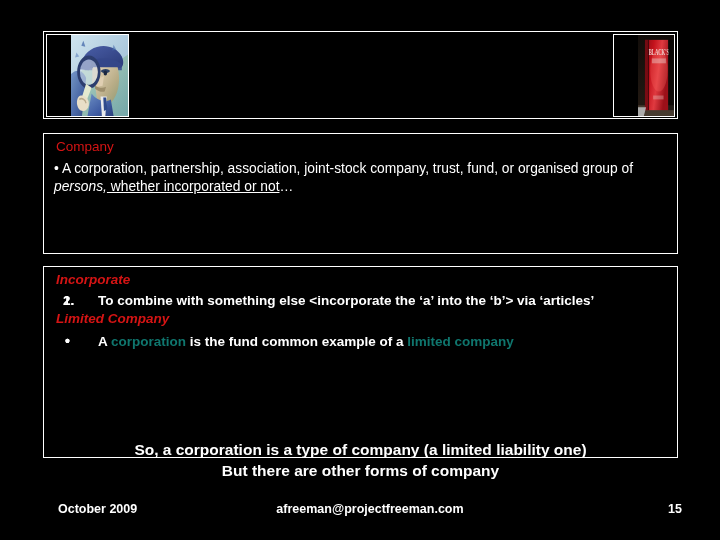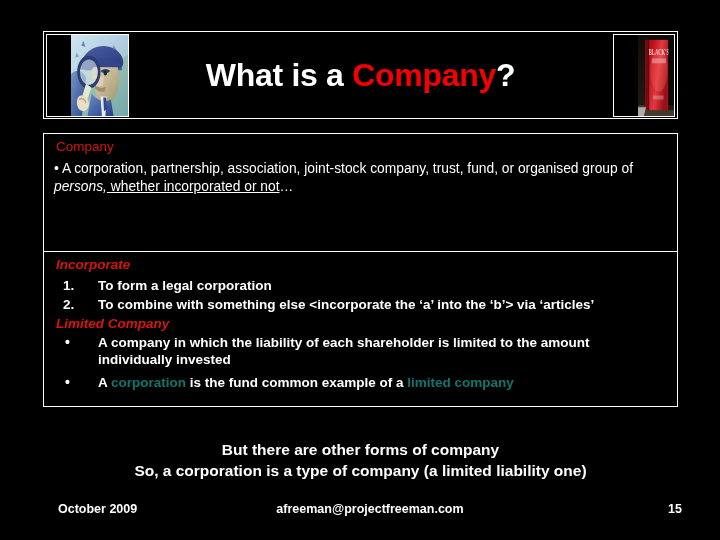--- a/index.html
+++ b/index.html
@@ -73,21 +73,21 @@
   .box {
     position: absolute;
     left: 43px;
     width: 635px;
     border: 1px solid #ffffff;
     background: #000000;
     box-sizing: border-box;
     padding: 4px 10px 4px 10px;
   }
   .box-one { top: 133px; height: 121px; }
-  .box-two { top: 251px; height: 156px; }
+  .box-two { top: 266px; height: 192px; }
 
   .term {
     color: #d51414;
     font-size: 13.5px;
     line-height: 1.25;
     margin: 1px 0 2px 2px;
   }
   .term.italic { font-style: italic; font-weight: bold; }
 
   .def {
@@ -218,23 +218,20 @@
         <circle cx="26" cy="38" r="13" fill="#dfeaf2" opacity="0.55"></circle>
         <path d="M22 50 L14 68 L20 72 L30 54 Z" fill="#e4ead0"></path>
         <path d="M14 62 C9 63, 7 69, 10 74 C14 80, 24 79, 26 72 C27 66, 21 61, 14 62 Z" fill="#e9dfc7"></path>
         <path d="M12 66 C16 64, 21 66, 22 70" stroke="#b9ab8c" stroke-width="1.6" fill="none"></path>
         <path d="M18 6 L21 12 L15 11 Z" fill="#4b6fae" opacity="0.8"></path>
         <path d="M62 10 L66 15 L60 16 Z" fill="#4b6fae" opacity="0.6"></path>
         <path d="M8 18 L12 22 L6 23 Z" fill="#5d80bc" opacity="0.6"></path>
       </svg>
     </div>
 
-    <div class="title-text">
-      <span>What is a </span><span class="accent">Company</span><span>?</span>
-    </div>
 
     <div class="thumb right">
       <svg viewBox="0 0 62 83" preserveAspectRatio="none">
         <defs>
           <linearGradient id="bookg" x1="0" y1="0" x2="1" y2="0.4">
             <stop offset="0%" stop-color="#8d0d16"></stop>
             <stop offset="35%" stop-color="#c4121c"></stop>
             <stop offset="65%" stop-color="#e03a40"></stop>
             <stop offset="100%" stop-color="#9c1019"></stop>
           </linearGradient>
@@ -262,46 +259,44 @@
     <div class="term">Company</div>
     <div class="def"><span>• A corporation, partnership, association, joint-stock company, trust, fund, or organised group of </span><span class="ital">persons,</span><span class="under"> whether incorporated or not</span><span>…</span></div>
   </div>
 
   <div class="box box-two">
     <div class="term italic">Incorporate</div>
 
     <ul class="numlist">
       <li>
         <span class="num">1.</span>
-        <span>To form a legal corporation</span>
       </li>
       <li>
         <span class="num">2.</span>
         <span>To combine with something else &lt;incorporate the ‘a’ into the ‘b’&gt; via ‘articles’</span>
       </li>
     </ul>
 
 
     <div class="term italic">Limited Company</div>
 
     <ul class="bullist">
       <li>
         <span class="bul">•</span>
-        <span>A company in which the liability of each shareholder is limited to the amount individually invested</span>
       </li>
       <li>
         <span class="bul">•</span>
         <span><span>A </span><span class="red">corporation</span><span> is the fund common example of a </span><span class="red">limited company</span></span>
       </li>
     </ul>
   </div>
 
   <div class="conclusion">
+    <div>So, a corporation is a type of company (a limited liability one)</div>
     <div>But there are other forms of company</div>
-    <div>So, a corporation is a type of company (a limited liability one)</div>
   </div>
 
   <div class="footer">
     <div class="f-date">October 2009</div>
     <div class="f-mail">afreeman@projectfreeman.com</div>
     <div class="f-page">15</div>
   </div>
 
 </div>
 

